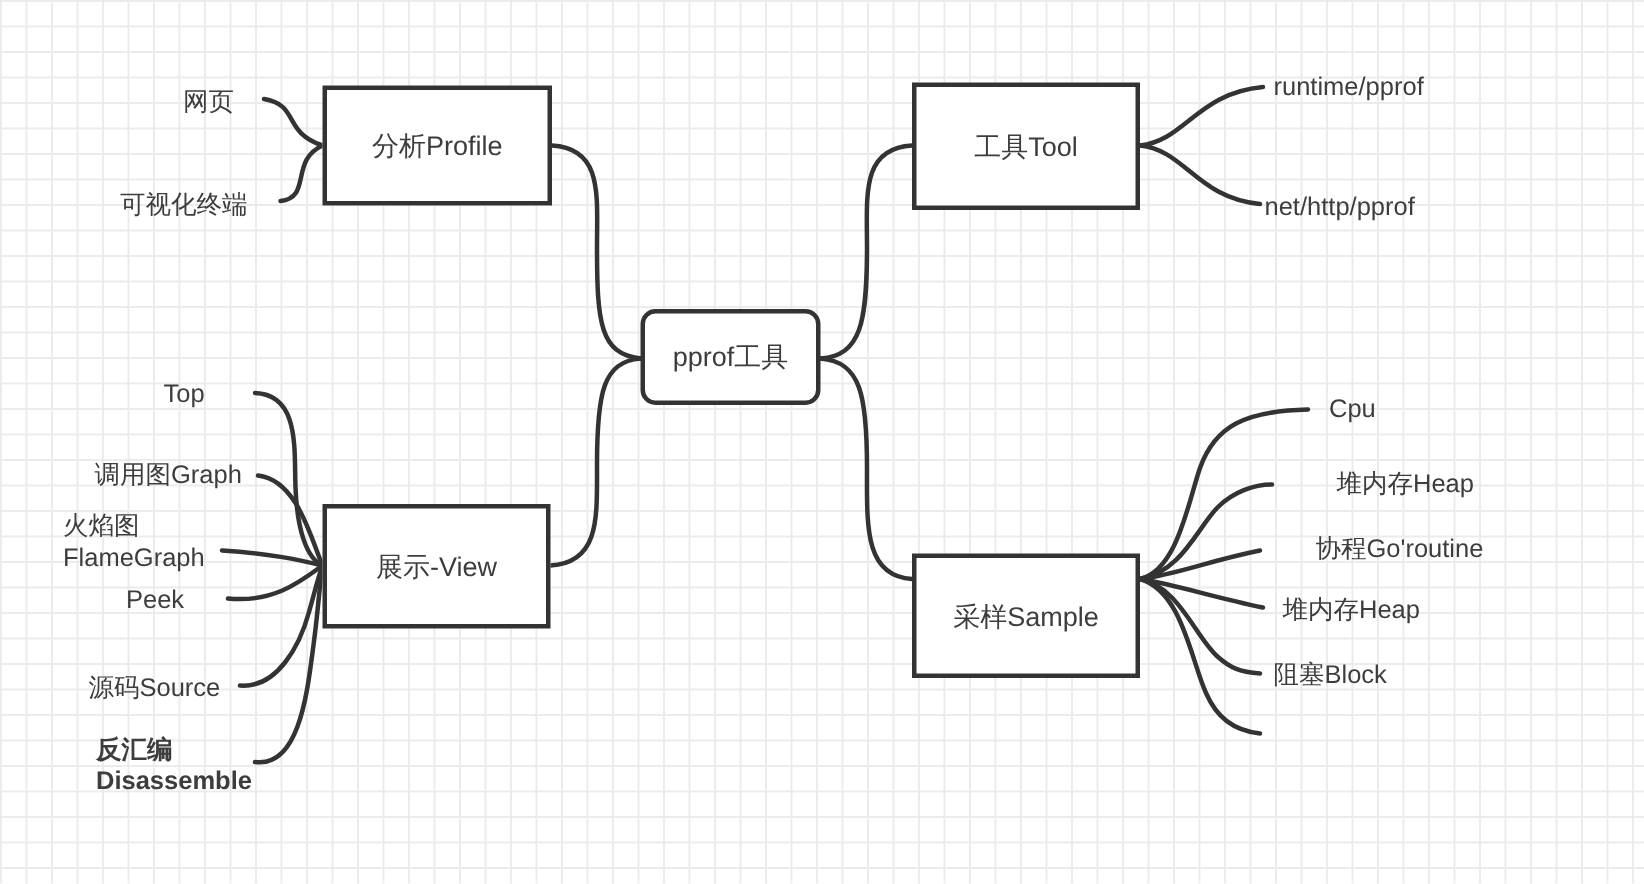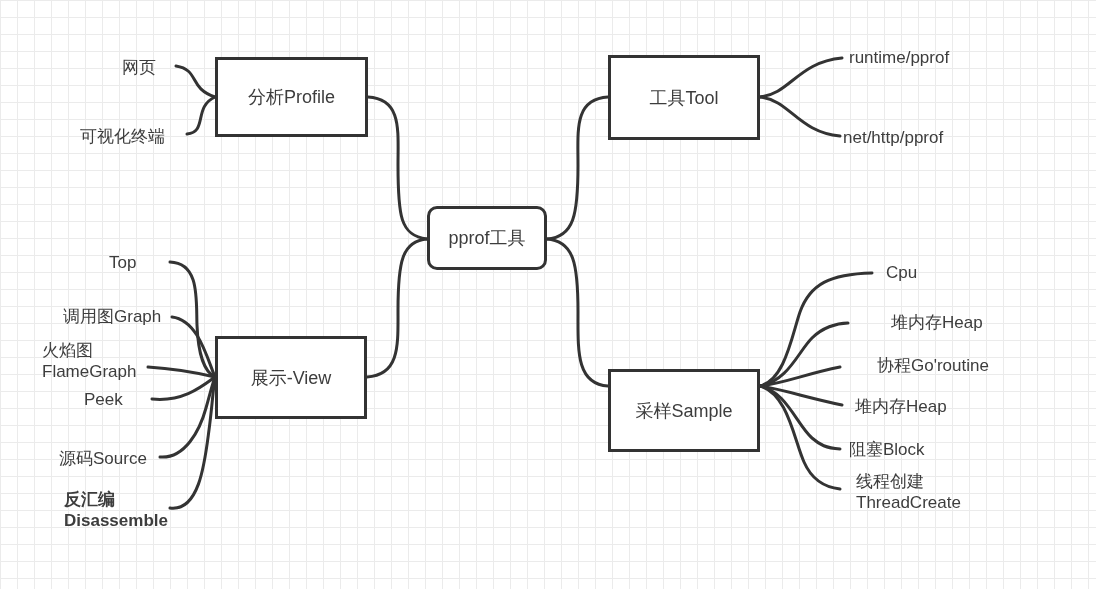--- a/index.html
+++ b/index.html
@@ -148,19 +148,15 @@
   </div>
   <div class="leaf" style="left:853px; top:355px;margin-left:24px;">
     <span>协程Go'routine</span>
   </div>
   <div class="leaf" style="left:855px; top:396px;">
     <span>堆内存Heap</span>
   </div>
   <div class="leaf" style="left:849px; top:439px;">
     <span>阻塞Block</span>
   </div>
-  <div class="leaf center" style="left:856px; top:471px; width:106px;">
-    <span>线程创建</span>
-    <span>ThreadCreate</span>
-  </div>
 
 
 </div>
 
 </body></html>

